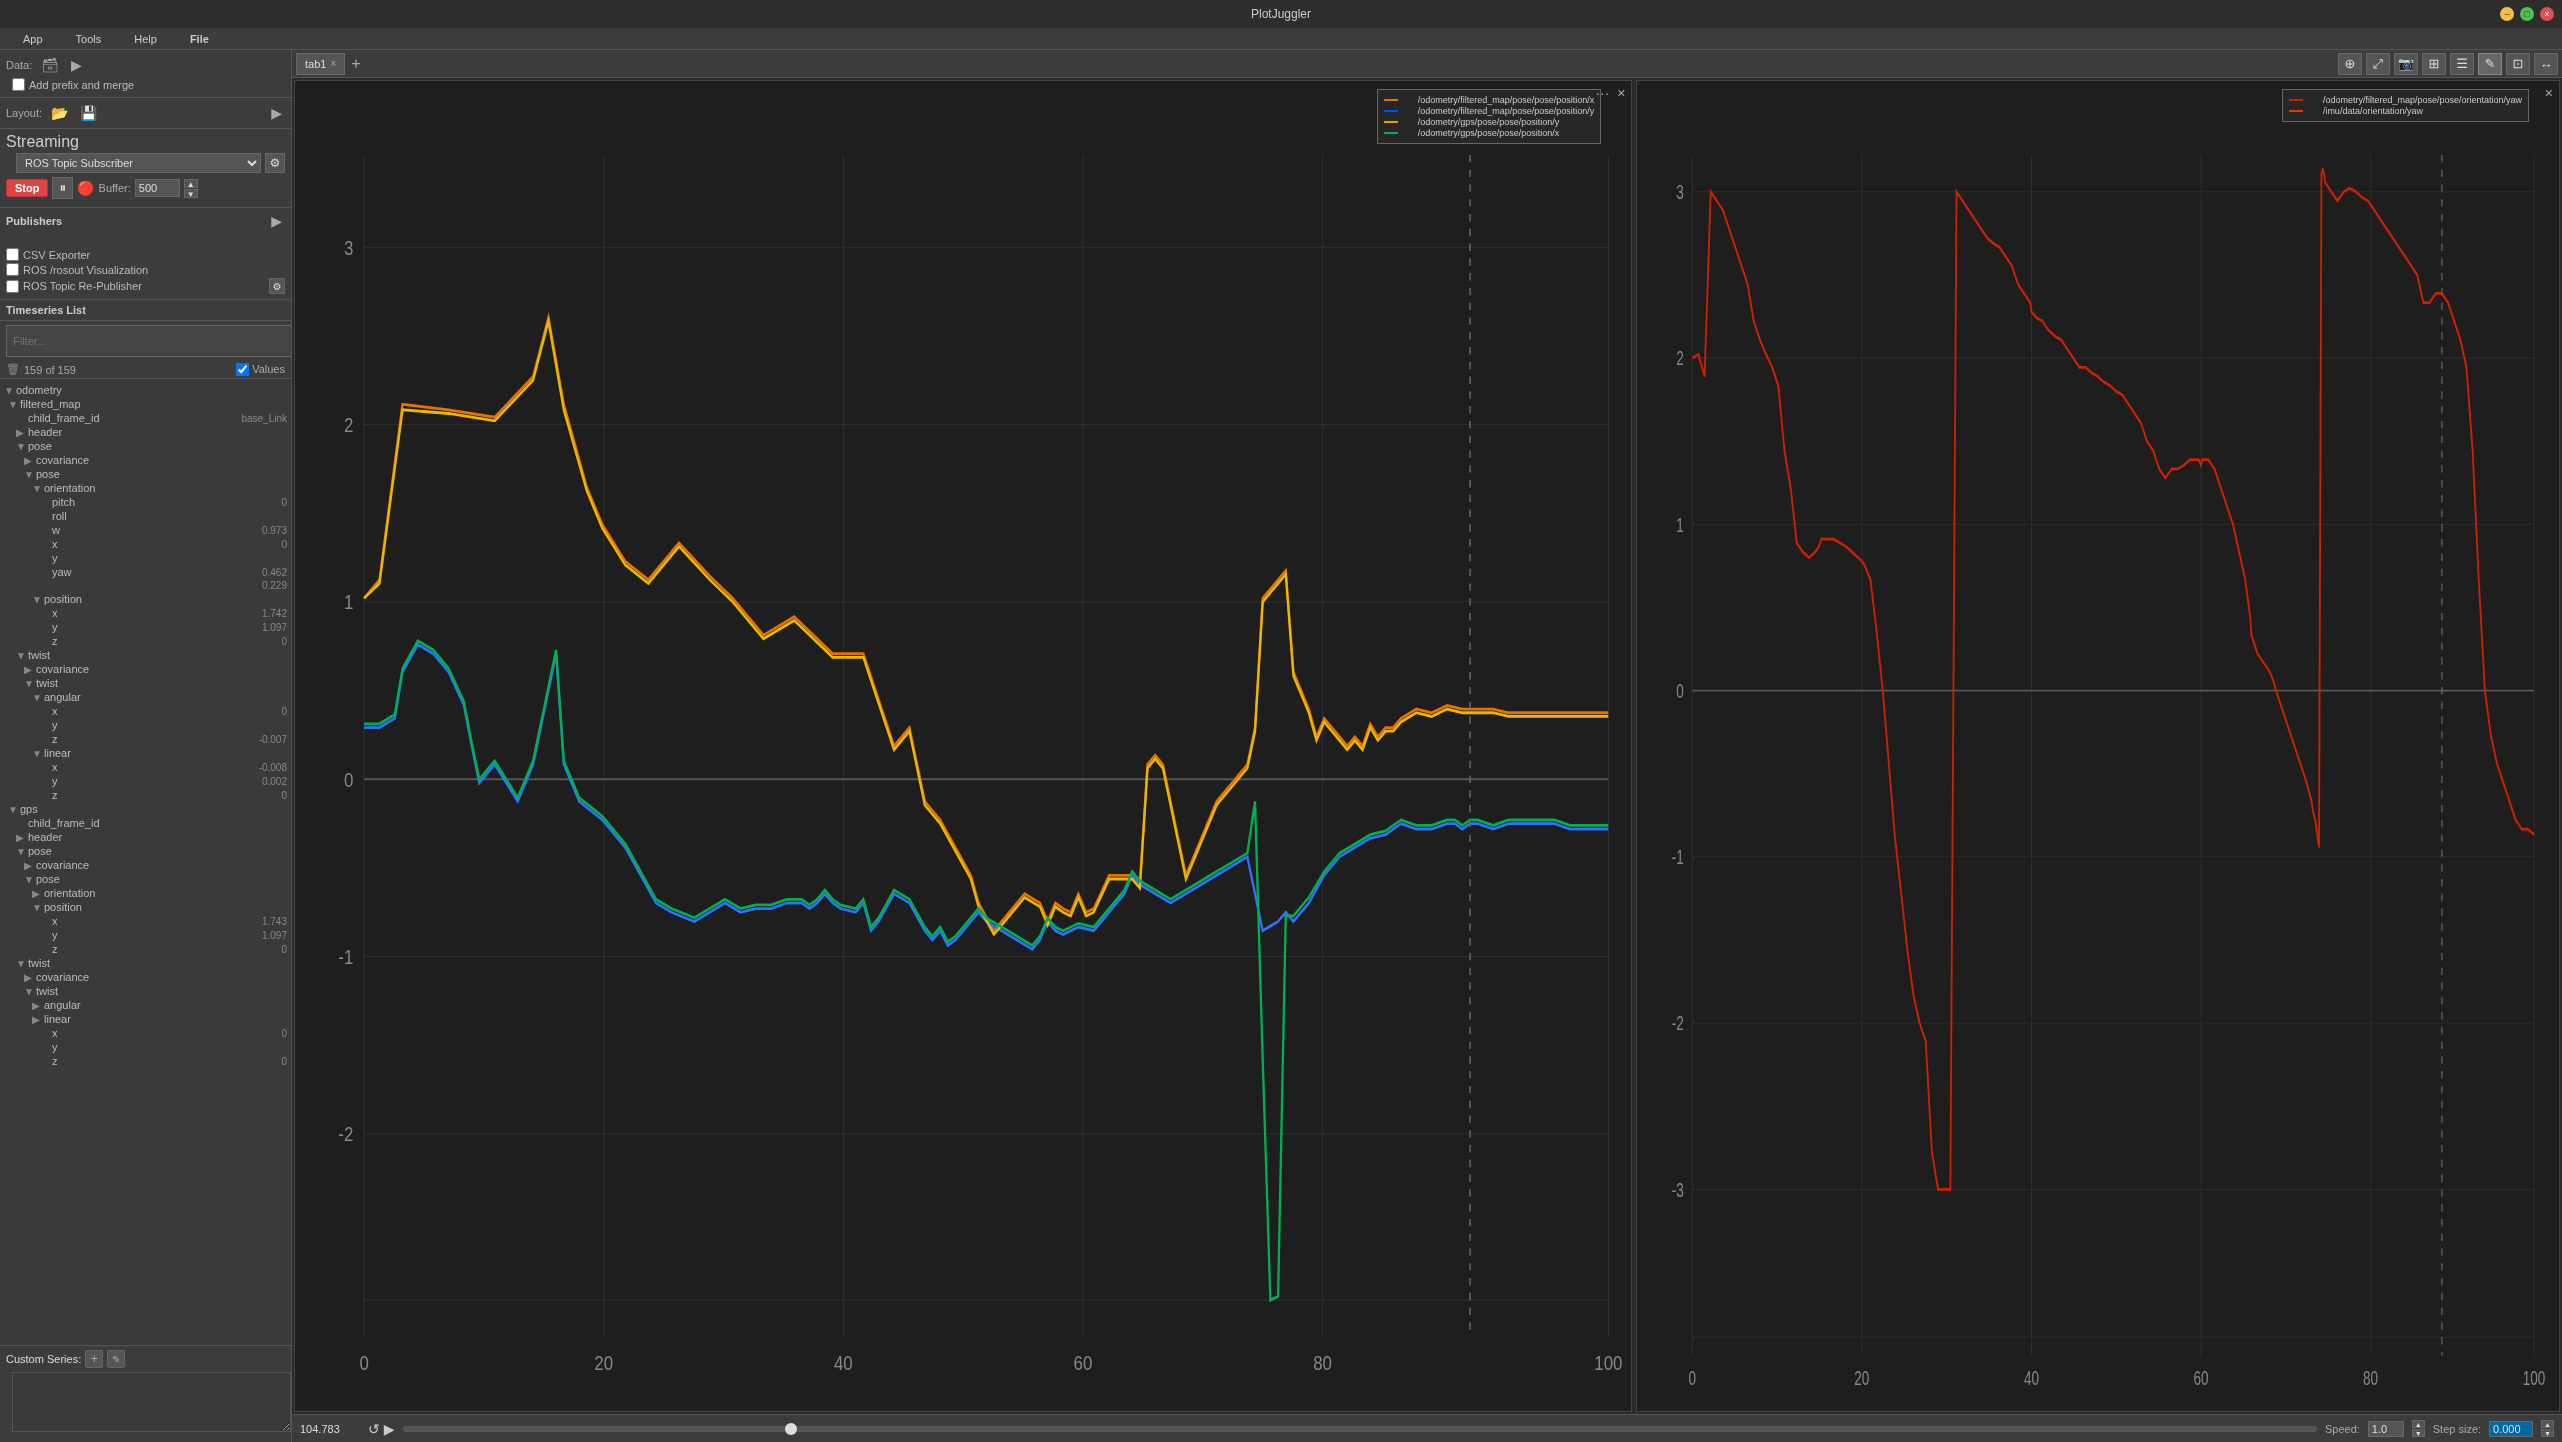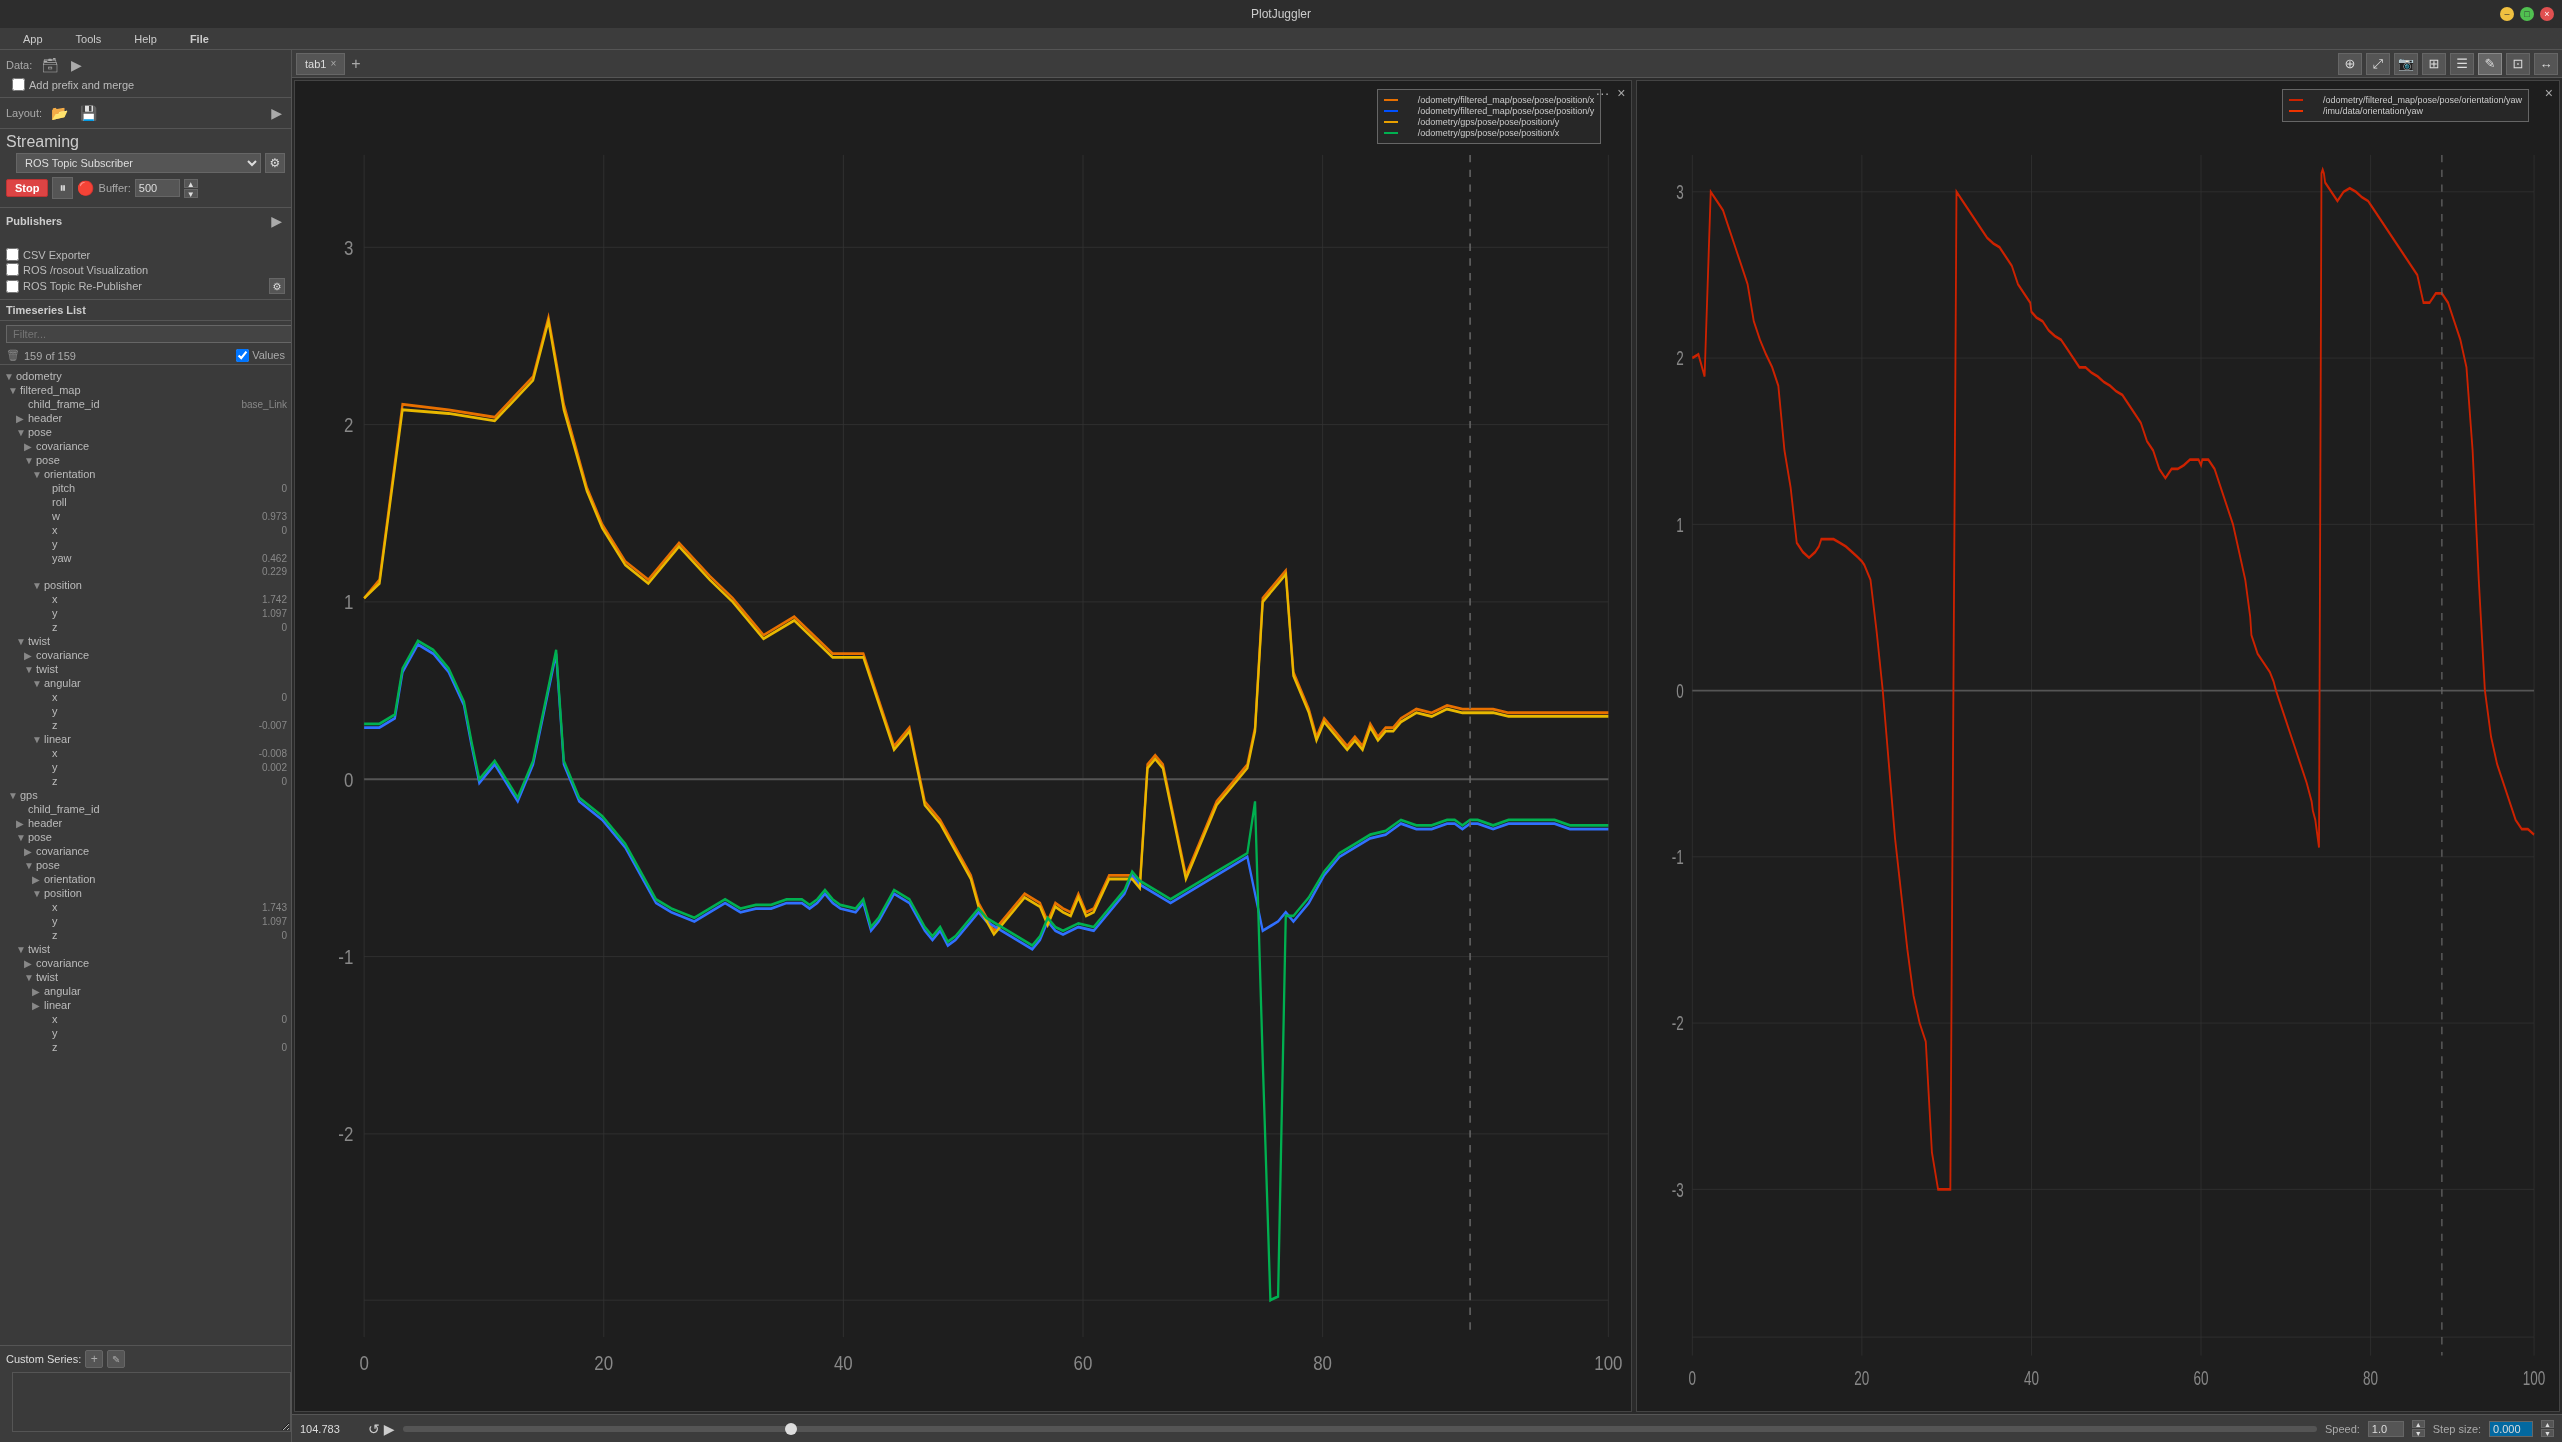--- a/index.html
+++ b/index.html
@@ -216,21 +216,21 @@
     }
 
     .filter-input {
       width: 100%;
       background: #444;
       border: 1px solid #666;
       color: #ddd;
       font-size: 11px;
       padding: 2px 6px;
       margin: 4px 6px;
-      height: 18px;
+      height: 32px;
     }
 
     .timeseries-stats {
       display: flex;
       align-items: center;
       justify-content: space-between;
       padding: 2px 6px;
       font-size: 11px;
       color: #aaa;
       border-bottom: 1px solid #555;

